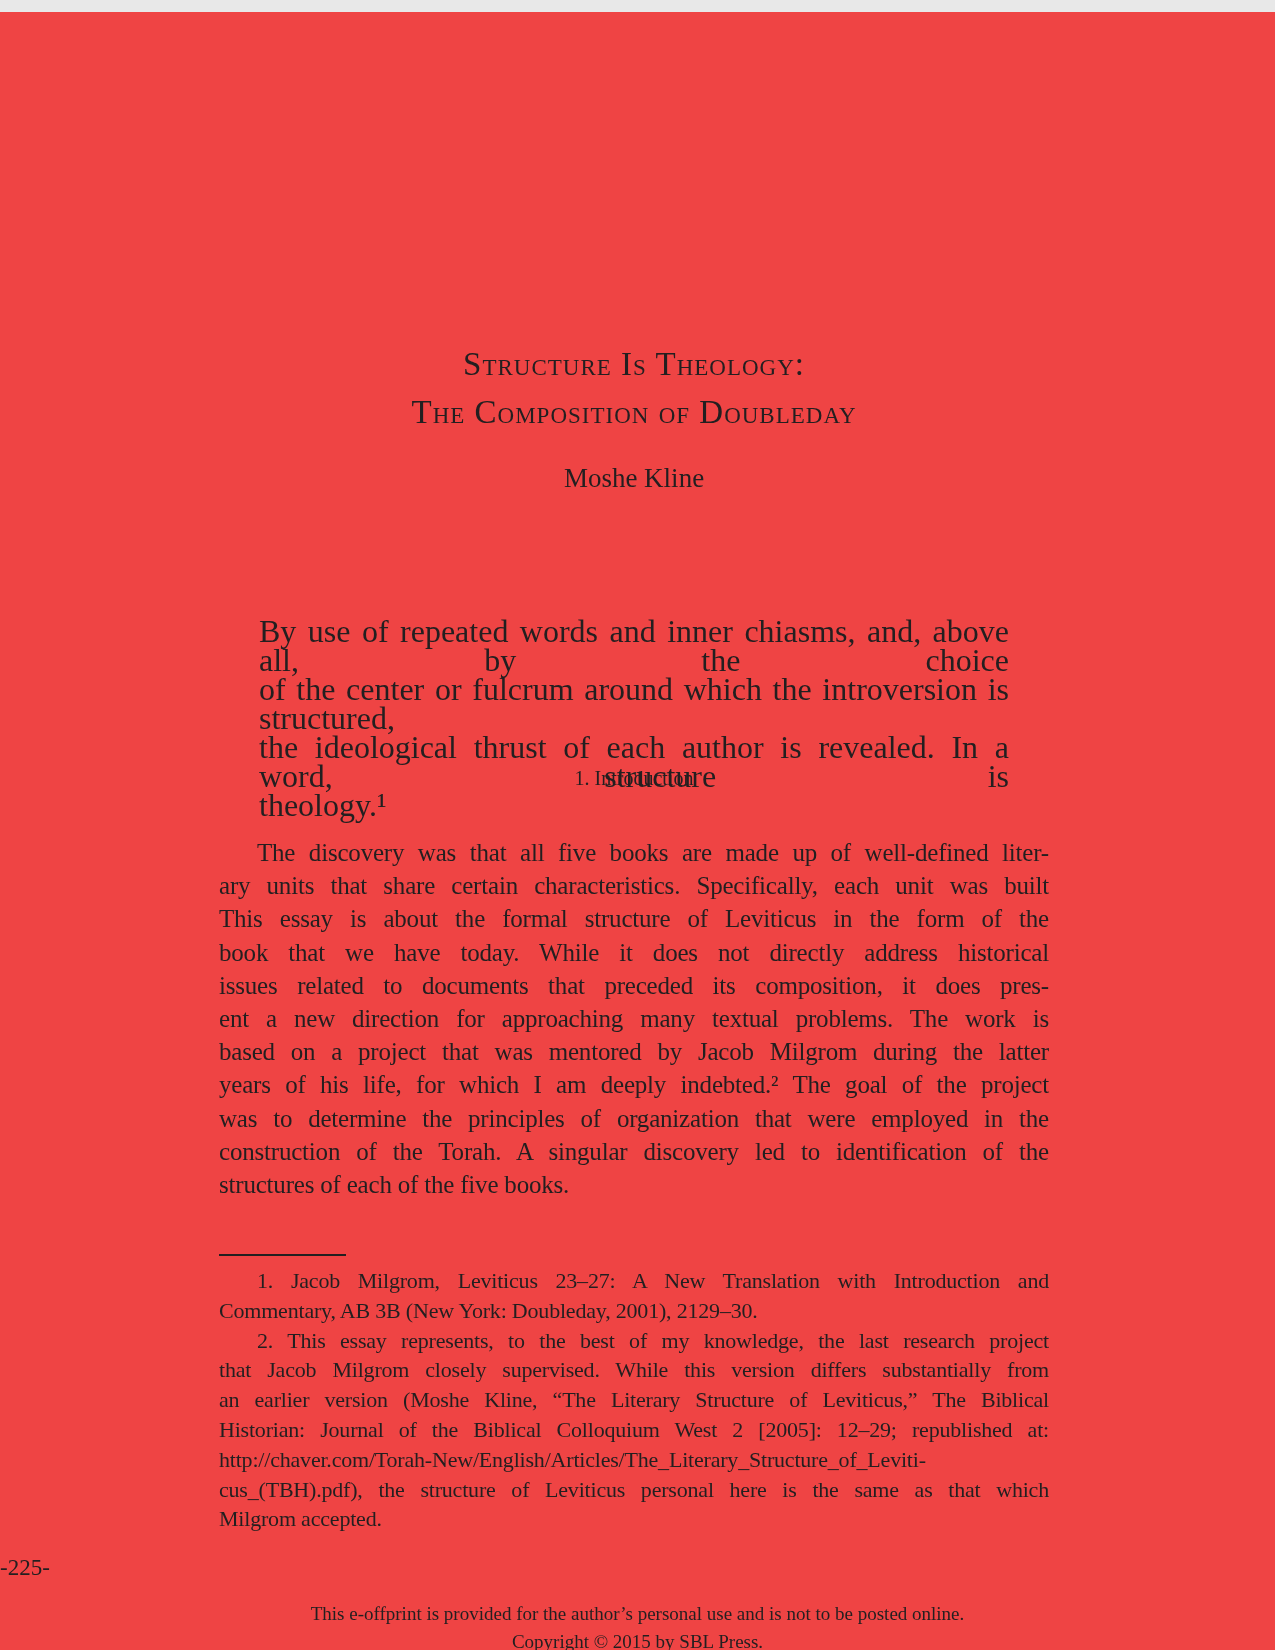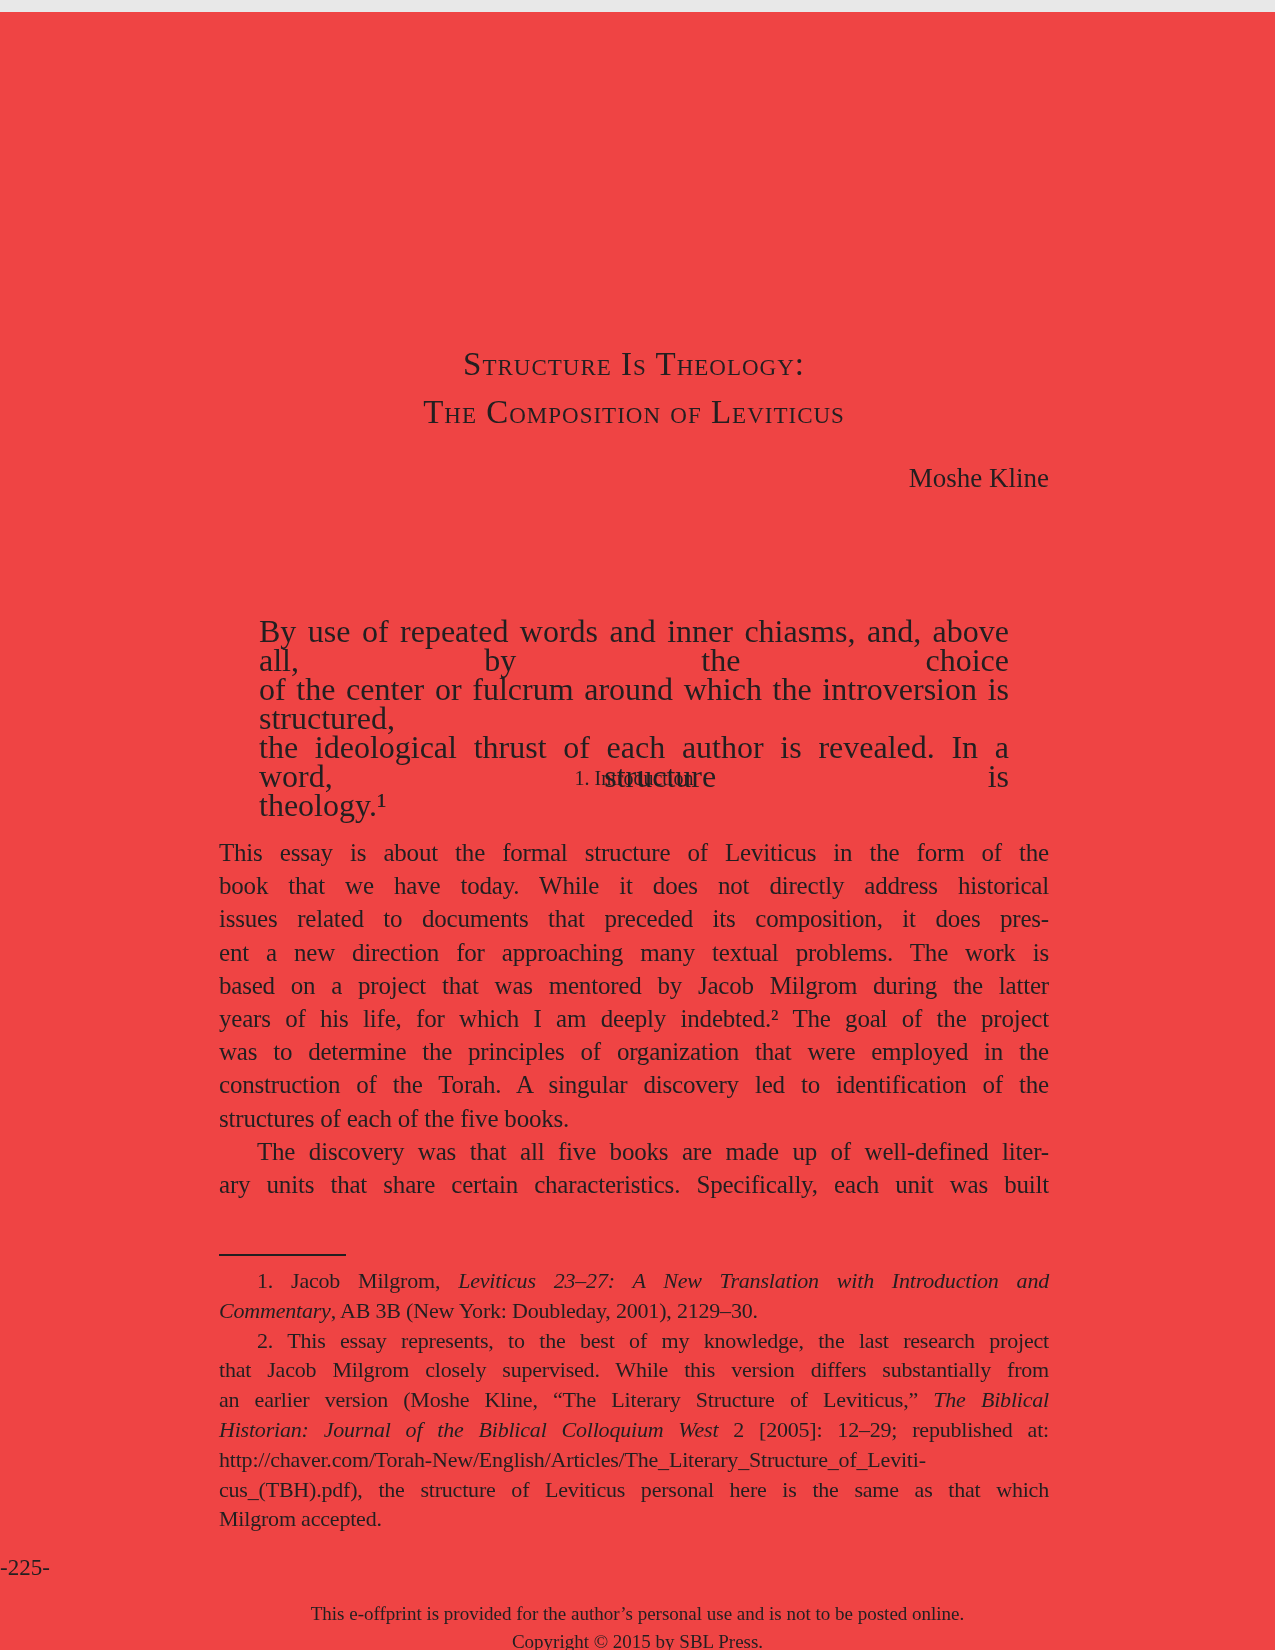--- a/index.html
+++ b/index.html
@@ -20,21 +20,21 @@
   .title {
     top: 328px;
     text-align: center;
     font-size: 33px;
     line-height: 48px;
     font-variant: small-caps;
     letter-spacing: 1px;
   }
   .author {
     top: 450px;
-    text-align: right;
+    text-align: center;
     font-size: 27px;
     line-height: 32px;
   }
   .epigraph {
     top: 605px;
     left: 259px;
     width: 750px;
     font-size: 32px;
     line-height: 29px;
   }
@@ -72,58 +72,58 @@
   .footer {
     top: 1588px;
     text-align: center;
     font-size: 19px;
     line-height: 28px;
   }
 
   .tline { text-align: justify; text-align-last: justify; }
   .tline.last { text-align: left; text-align-last: auto; }
   .tline.ind { padding-left: 38px; }
-  .i { font-style: italic; }
+  .i { }
 </style>
 </head>
 <body>
 
 <div class="page">
 
   <div class="abs col title">
     <div>Structure Is Theology:</div>
-    <div>The Composition of Leviticus</div>
+    <div>The Composition of Doubleday</div>
   </div>
 
   <div class="abs col author">Moshe Kline</div>
 
   <div class="abs epigraph">
       <div class="tline">By use of repeated words and inner chiasms, and, above all, by the choice</div>
       <div class="tline">of the center or fulcrum around which the introversion is structured,</div>
       <div class="tline">the ideological thrust of each author is revealed. In a word, structure is</div>
       <div class="tline last">theology.¹</div>
     </div>
 
   <div class="abs col heading">1. Introduction</div>
 
   <div class="abs col bodytext">
     <div>
+        <div class="tline ind">The discovery was that all five books are made up of well-defined liter-</div>
+        <div class="tline">ary units that share certain characteristics. Specifically, each unit was built</div>
+      </div>
+    <div>
         <div class="tline">This essay is about the formal structure of Leviticus in the form of the</div>
         <div class="tline">book that we have today. While it does not directly address historical</div>
         <div class="tline">issues related to documents that preceded its composition, it does pres-</div>
         <div class="tline">ent a new direction for approaching many textual problems. The work is</div>
         <div class="tline">based on a project that was mentored by Jacob Milgrom during the latter</div>
         <div class="tline">years of his life, for which I am deeply indebted.² The goal of the project</div>
         <div class="tline">was to determine the principles of organization that were employed in the</div>
         <div class="tline">construction of the Torah. A singular discovery led to identification of the</div>
         <div class="tline last">structures of each of the five books.</div>
-      </div>
-    <div>
-        <div class="tline ind">The discovery was that all five books are made up of well-defined liter-</div>
-        <div class="tline">ary units that share certain characteristics. Specifically, each unit was built</div>
       </div>
   </div>
 
   <div class="abs fnrule"></div>
 
   <div class="abs col footnotes">
     <div>
         <div class="tline ind"><span>1. Jacob Milgrom, </span><span class="i">Leviticus 23–27: A New Translation with Introduction and</span></div>
         <div class="tline last"><span class="i">Commentary</span><span>, AB 3B (New York: Doubleday, 2001), 2129–30.</span></div>
       </div>

